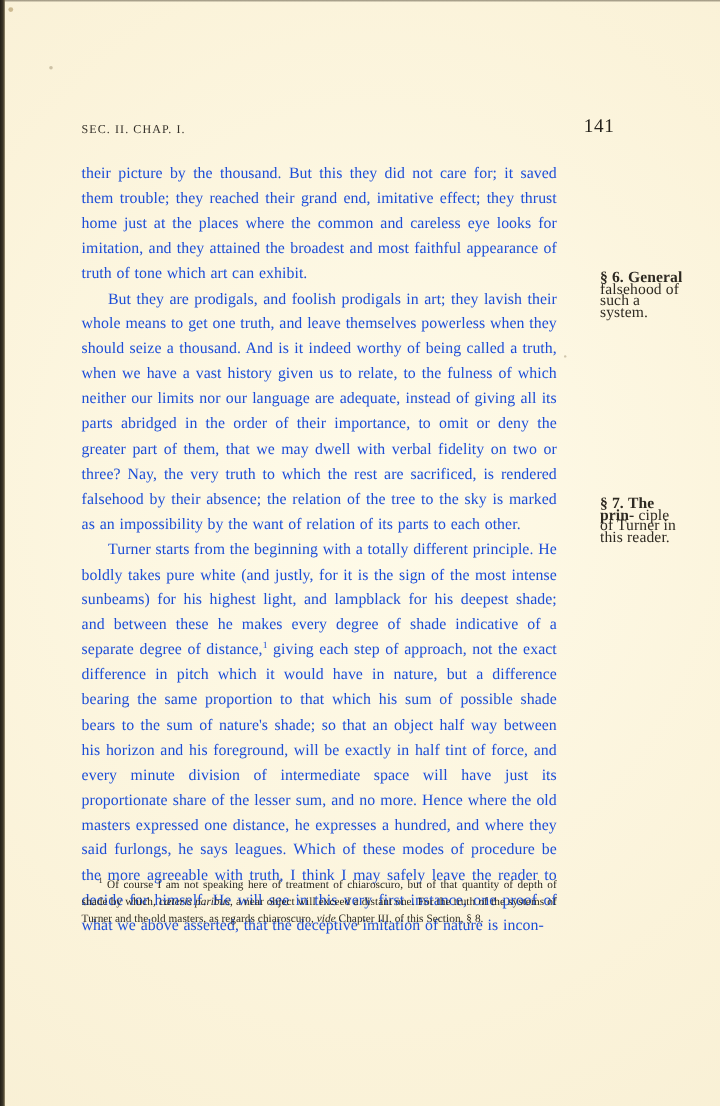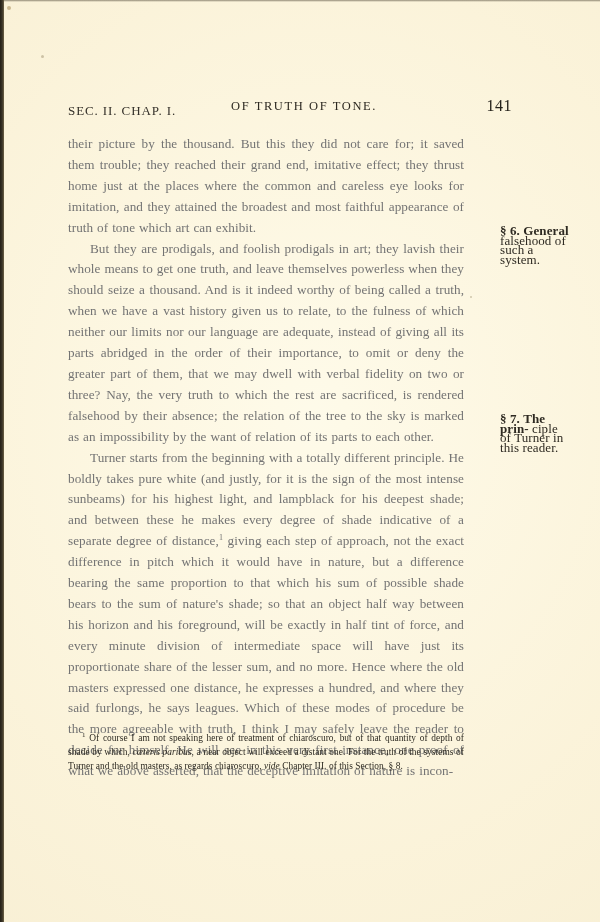--- a/index.html
+++ b/index.html
@@ -47,21 +47,21 @@
   .runhead {
     position: absolute;
     left: 68px;
     right: 60px;
     top: 99px;
     height: 18px;
   }
   .runhead-left {
     position: absolute;
     left: 0; top: 4px;
-    font-size: 13px;
+    font-size: 10px;
     letter-spacing: 0.9px;
     color: #35312a;
   }
   .runhead-center {
     position: absolute;
     left: 0; right: 0;
     text-align: center;
     top: 0px;
     font-size: 12.5px;
     letter-spacing: 1.6px;
@@ -83,21 +83,21 @@
     left: 68px;
     top: 134px;
     width: 396px;
   }
   p.body {
     margin: 0 0 0 0;
     font-size: 13.2px;
     line-height: 20.9px;
     text-align: justify;
     text-align-last: left;
-    color: #737373;
+    color: #1d4ed8;
     letter-spacing: 0.05px;
     word-spacing: 0.6px;
   }
   p.body.indent { text-indent: 22px; }
   sup.fn {
     font-size: 8px;
     vertical-align: super;
     line-height: 0;
   }
 
@@ -150,21 +150,20 @@
   <div class="page">
 
     <div class="paper-tone"></div>
 
     <div class="speck" style="left:41px;top:55px;width:3px;height:3px;"></div>
     <div class="speck" style="left:7px;top:6px;width:4px;height:4px;background:rgba(150,120,60,0.45);"></div>
     <div class="speck" style="left:470px;top:296px;width:2px;height:2px;"></div>
 
     <div class="runhead">
       <span class="runhead-left">SEC. II. CHAP. I.</span>
-      <span class="runhead-center">OF TRUTH OF TONE.</span>
       <span class="runhead-page">141</span>
     </div>
 
     <div class="col">
       <p class="body">their picture by the thousand.   But this they did not care for; it saved them trouble; they reached their grand end, imitative effect; they thrust home just at the places where the common and careless eye looks for imitation, and they attained the broadest and most faithful appearance of truth of tone which art can exhibit.</p>
       <p class="body indent">But they are prodigals, and foolish prodigals in art; they lavish their whole means to get one truth, and leave themselves powerless when they should seize a thousand.   And is it indeed worthy of being called a truth, when we have a vast history given us to relate, to the fulness of which neither our limits nor our language are adequate, instead of giving all its parts abridged in the order of their importance, to omit or deny the greater part of them, that we may dwell with verbal fidelity on two or three?   Nay, the very truth to which the rest are sacrificed, is rendered falsehood by their absence; the relation of the tree to the sky is marked as an impossibility by the want of relation of its parts to each other.</p>
       <p class="body indent"><span>Turner starts from the beginning with a totally different principle. He boldly takes pure white (and justly, for it is the sign of the most intense sunbeams) for his highest light, and lampblack for his deepest shade; and between these he makes every degree of shade indicative of a separate degree of distance,</span><sup class="fn">1</sup><span> giving each step of approach, not the exact difference in pitch which it would have in nature, but a difference bearing the same proportion to that which his sum of possible shade bears to the sum of nature's shade; so that an object half way between his horizon and his foreground, will be exactly in half tint of force, and every minute division of intermediate space will have just its proportionate share of the lesser sum, and no more.   Hence where the old masters expressed one distance, he expresses a hundred, and where they said furlongs, he says leagues. Which of these modes of procedure be the more agreeable with truth, I think I may safely leave the reader to decide for himself.   He will see in this very first instance, one proof of what we above asserted, that the deceptive imitation of nature is incon-</span></p>
     </div>
 
     <div class="sidenote" id="sidenote-6">

